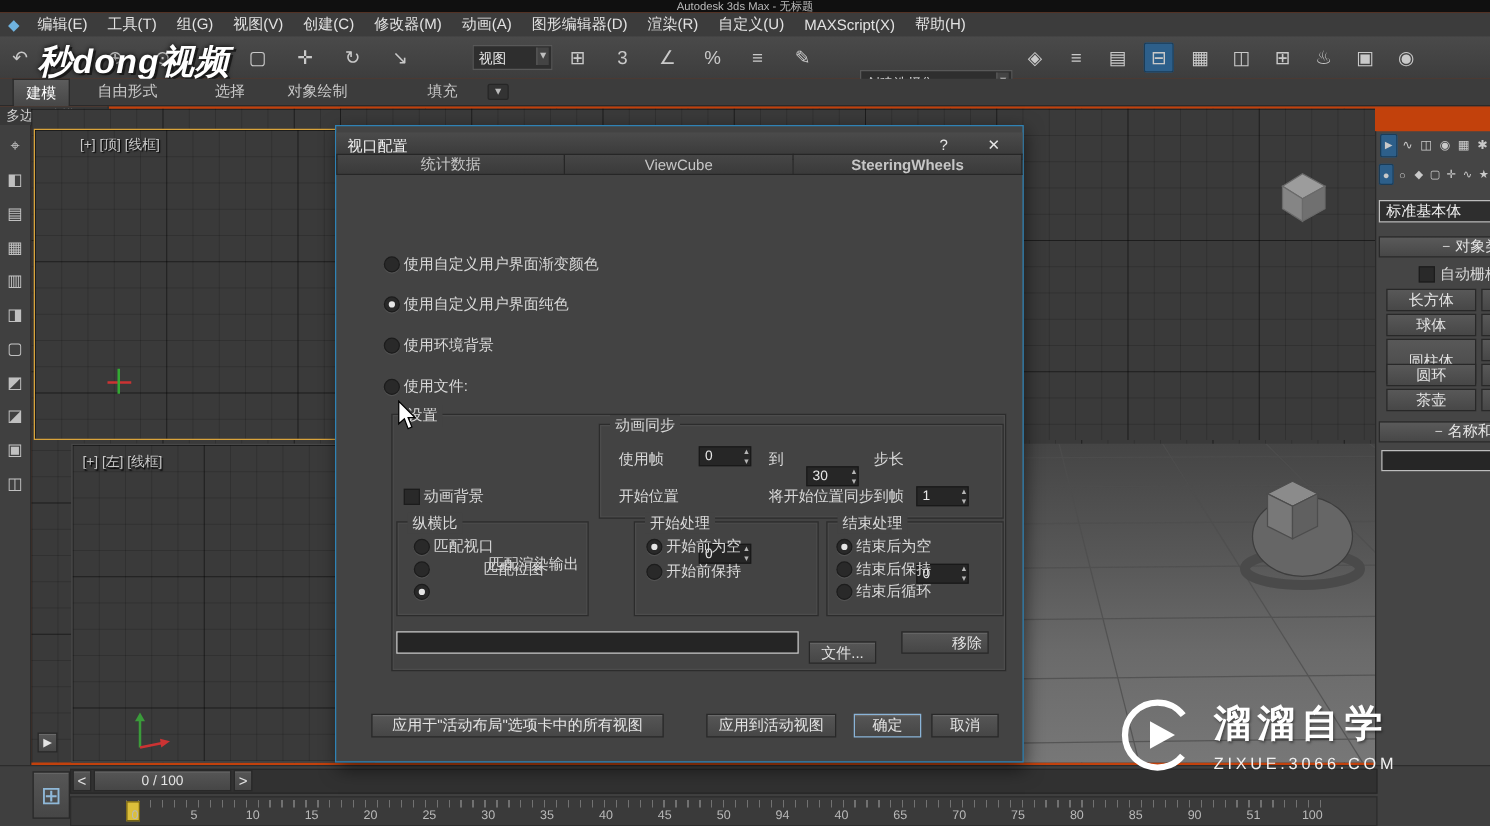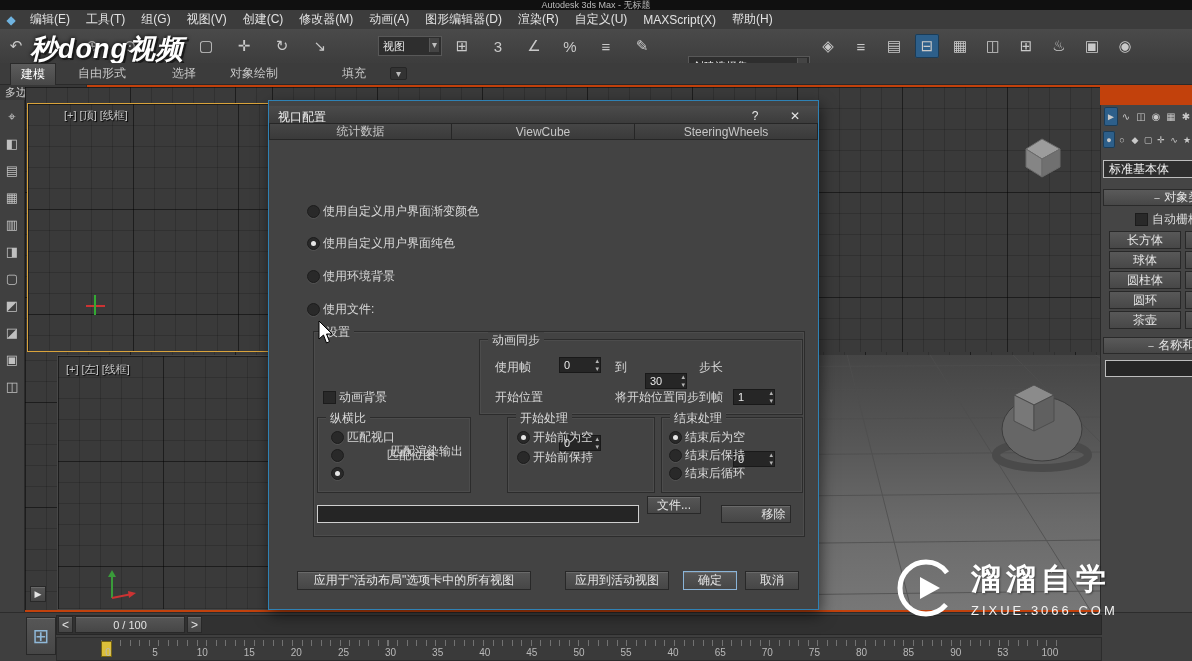--- a/index.html
+++ b/index.html
@@ -235,21 +235,21 @@
     </div>
     <div class="abs rollout" style="left:2px;top:84px;width:160px;height:17px;">
       <span>对象类型</span>
     </div>
     <div class="abs flex" style="left:34px;top:106px;gap:4px;">
       <span class="check"></span>
       <span class="lbl">自动栅格</span>
     </div>
     <div class="abs pbtn" style="left:8px;top:126px;width:72px;height:18px;">长方体</div>
     <div class="abs pbtn" style="left:8px;top:146px;width:72px;height:18px;">球体</div>
-    <div class="abs pbtn" style="left:8px;top:166px;width:72px;height:18px;">圆柱体</div>
+    <div class="abs pbtn" style="left:8px;top:166px;width:72px;height:36px;">圆柱体</div>
     <div class="abs pbtn" style="left:8px;top:186px;width:72px;height:18px;">圆环</div>
     <div class="abs pbtn" style="left:8px;top:206px;width:72px;height:18px;">茶壶</div>
     <div class="abs pbtn" style="left:84px;top:126px;width:30px;height:18px;"></div>
     <div class="abs pbtn" style="left:84px;top:146px;width:30px;height:18px;"></div>
     <div class="abs pbtn" style="left:84px;top:166px;width:30px;height:18px;"></div>
     <div class="abs pbtn" style="left:84px;top:186px;width:30px;height:18px;"></div>
     <div class="abs pbtn" style="left:84px;top:206px;width:30px;height:18px;"></div>
     <div class="abs rollout" style="left:2px;top:232px;width:160px;height:17px;">
       <span>名称和颜色</span>
     </div>
@@ -263,21 +263,21 @@
       <span class="abs" style="left:518px;top:3px;width:16px;text-align:center;color:#e6e6e6;">✕</span>
     </div>
 
     <div class="abs flex" style="left:0;top:22px;width:549px;height:17px;">
       <div class="dtab first" style="width:183px;height:17px;">
           <span>统计数据</span>
         </div>
       <div class="dtab" style="width:183px;height:17px;justify-content:center;">
           <span>ViewCube</span>
         </div>
-      <div class="dtab" style="width:183px;height:17px;">
+      <div class="dtab" style="width:183px;height:17px;font-weight:bold;">
           <span>SteeringWheels</span>
         </div>
     </div>
 
 
     <span class="abs radio" style="left:38px;top:104px;"></span>
     <span class="abs lbl" style="left:54px;top:102px;">使用自定义用户界面渐变颜色</span>
     <span class="abs radio on" style="left:38px;top:136px;"></span>
     <span class="abs lbl" style="left:54px;top:134px;">使用自定义用户界面纯色</span>
     <span class="abs radio" style="left:38px;top:169px;"></span>
@@ -339,21 +339,21 @@
     <span class="abs radio on" style="left:400px;top:330px;"></span>
     <span class="abs lbl" style="left:416px;top:328px;">结束后为空</span>
     <span class="abs radio" style="left:400px;top:348px;"></span>
     <span class="abs lbl" style="left:416px;top:346px;">结束后保持</span>
     <span class="abs radio" style="left:400px;top:366px;"></span>
     <span class="abs lbl" style="left:416px;top:364px;">结束后循环</span>
 
     <div class="abs" style="left:48px;top:404px;width:322px;height:18px;background:#252525;border:1px solid #cfcfcf;box-sizing:border-box;color:#e8e8e8;font-size:11px;padding-left:4px;">
       <span></span>
     </div>
-    <div class="abs btn" style="left:378px;top:395px;width:54px;height:18px;">文件...</div>
+    <div class="abs btn" style="left:378px;top:412px;width:54px;height:18px;">文件...</div>
     <div class="abs btn" style="left:452px;top:404px;width:70px;height:18px;padding-left:35px;">移除</div>
 
     <div class="abs btn" style="left:28px;top:470px;width:234px;height:19px;">应用于"活动布局"选项卡中的所有视图</div>
     <div class="abs btn" style="left:296px;top:470px;width:104px;height:19px;">应用到活动视图</div>
     <div class="abs btn default" style="left:414px;top:470px;width:54px;height:19px;">确定</div>
     <div class="abs btn" style="left:476px;top:470px;width:54px;height:19px;">取消</div>
   </div>
 
   <div class="abs" style="left:0;top:612px;width:1192px;height:49px;background:#3f3f3f;border-top:1px solid #2c2c2c;">
     <div class="abs btn" style="left:26px;top:4px;width:30px;height:38px;font-size:20px;color:#8fb8d8;">⊞</div>
@@ -370,29 +370,29 @@
         <span class="tick-num">5</span>
         <span class="tick-num">10</span>
         <span class="tick-num">15</span>
         <span class="tick-num">20</span>
         <span class="tick-num">25</span>
         <span class="tick-num">30</span>
         <span class="tick-num">35</span>
         <span class="tick-num">40</span>
         <span class="tick-num">45</span>
         <span class="tick-num">50</span>
-        <span class="tick-num">55</span>
+        <span class="tick-num">94</span>
         <span class="tick-num">40</span>
         <span class="tick-num">65</span>
         <span class="tick-num">70</span>
         <span class="tick-num">75</span>
         <span class="tick-num">80</span>
         <span class="tick-num">85</span>
         <span class="tick-num">90</span>
-        <span class="tick-num">53</span>
+        <span class="tick-num">51</span>
         <span class="tick-num">100</span>
       </div>
     </div>
   </div>
 
   <div class="abs flex" style="left:895px;top:548px;width:250px;height:80px;z-index:40;gap:14px;">
     <svg width="62" height="62" viewBox="0 0 62 62">
       <circle cx="31" cy="31" r="26" fill="none" stroke="#ffffff" stroke-width="5" stroke-dasharray="128 36" stroke-dashoffset="-18"></circle>
       <polygon points="25,20 45,31 25,42" fill="#ffffff"></polygon>
     </svg>

